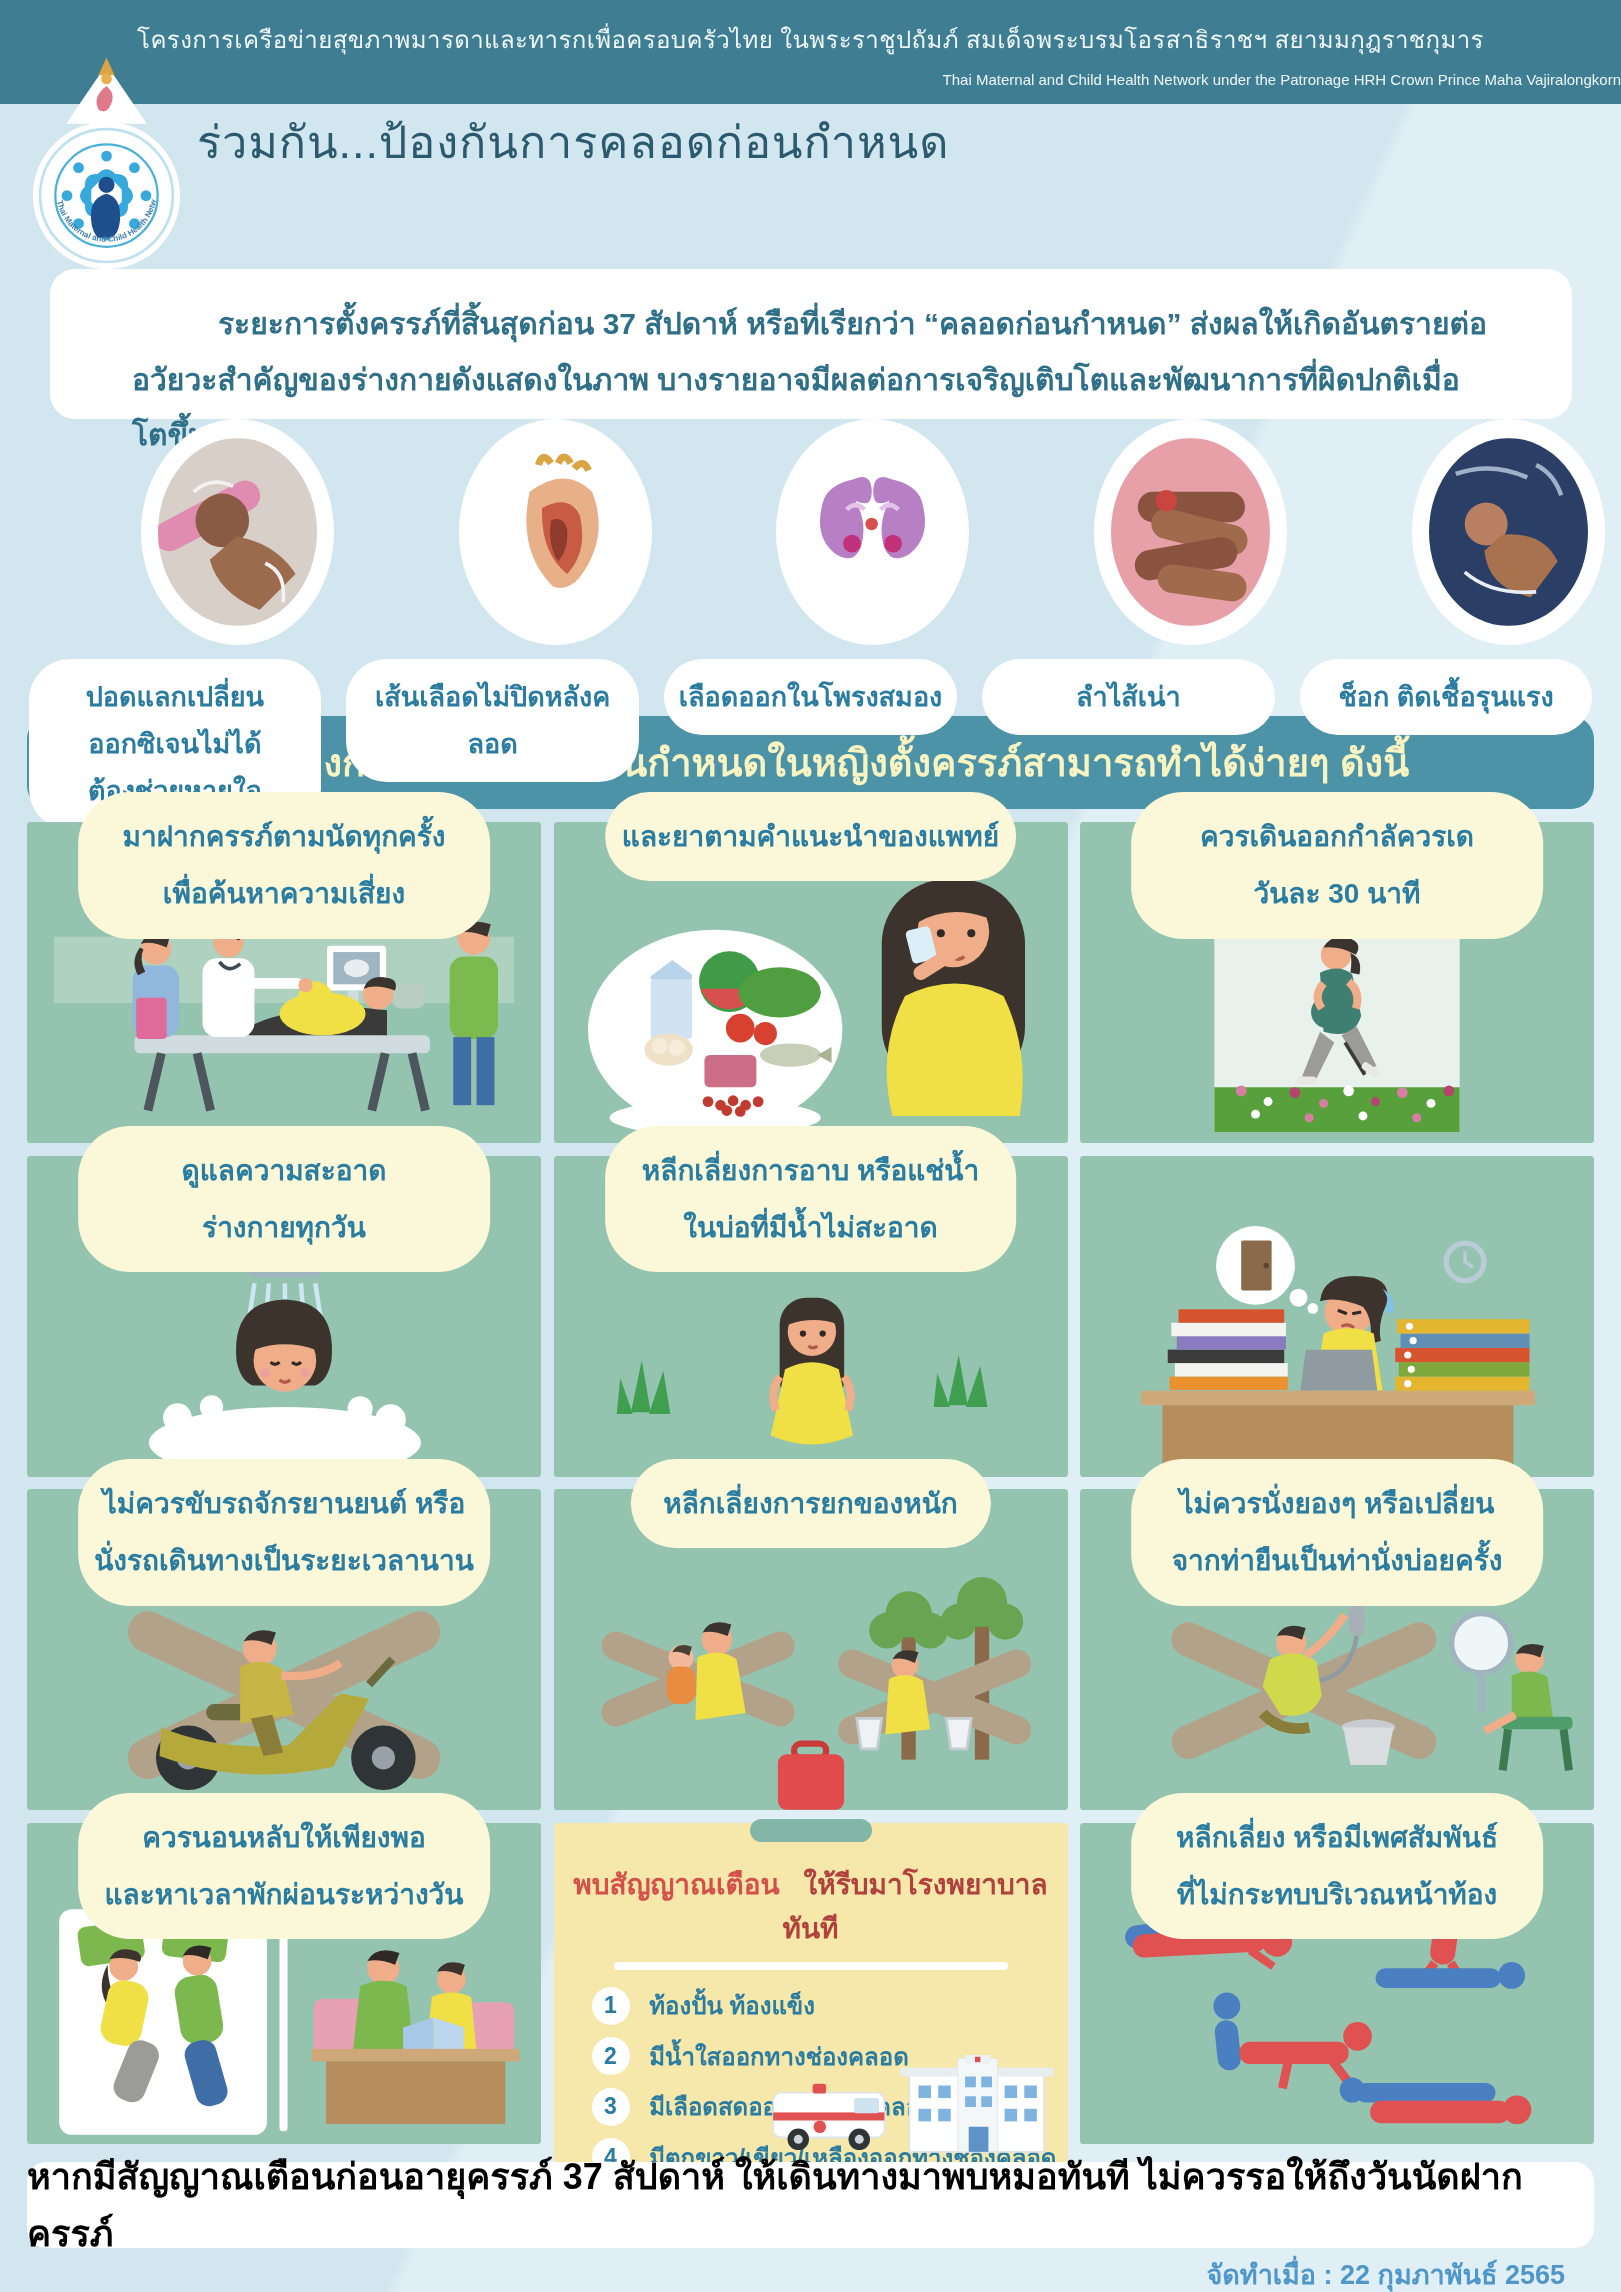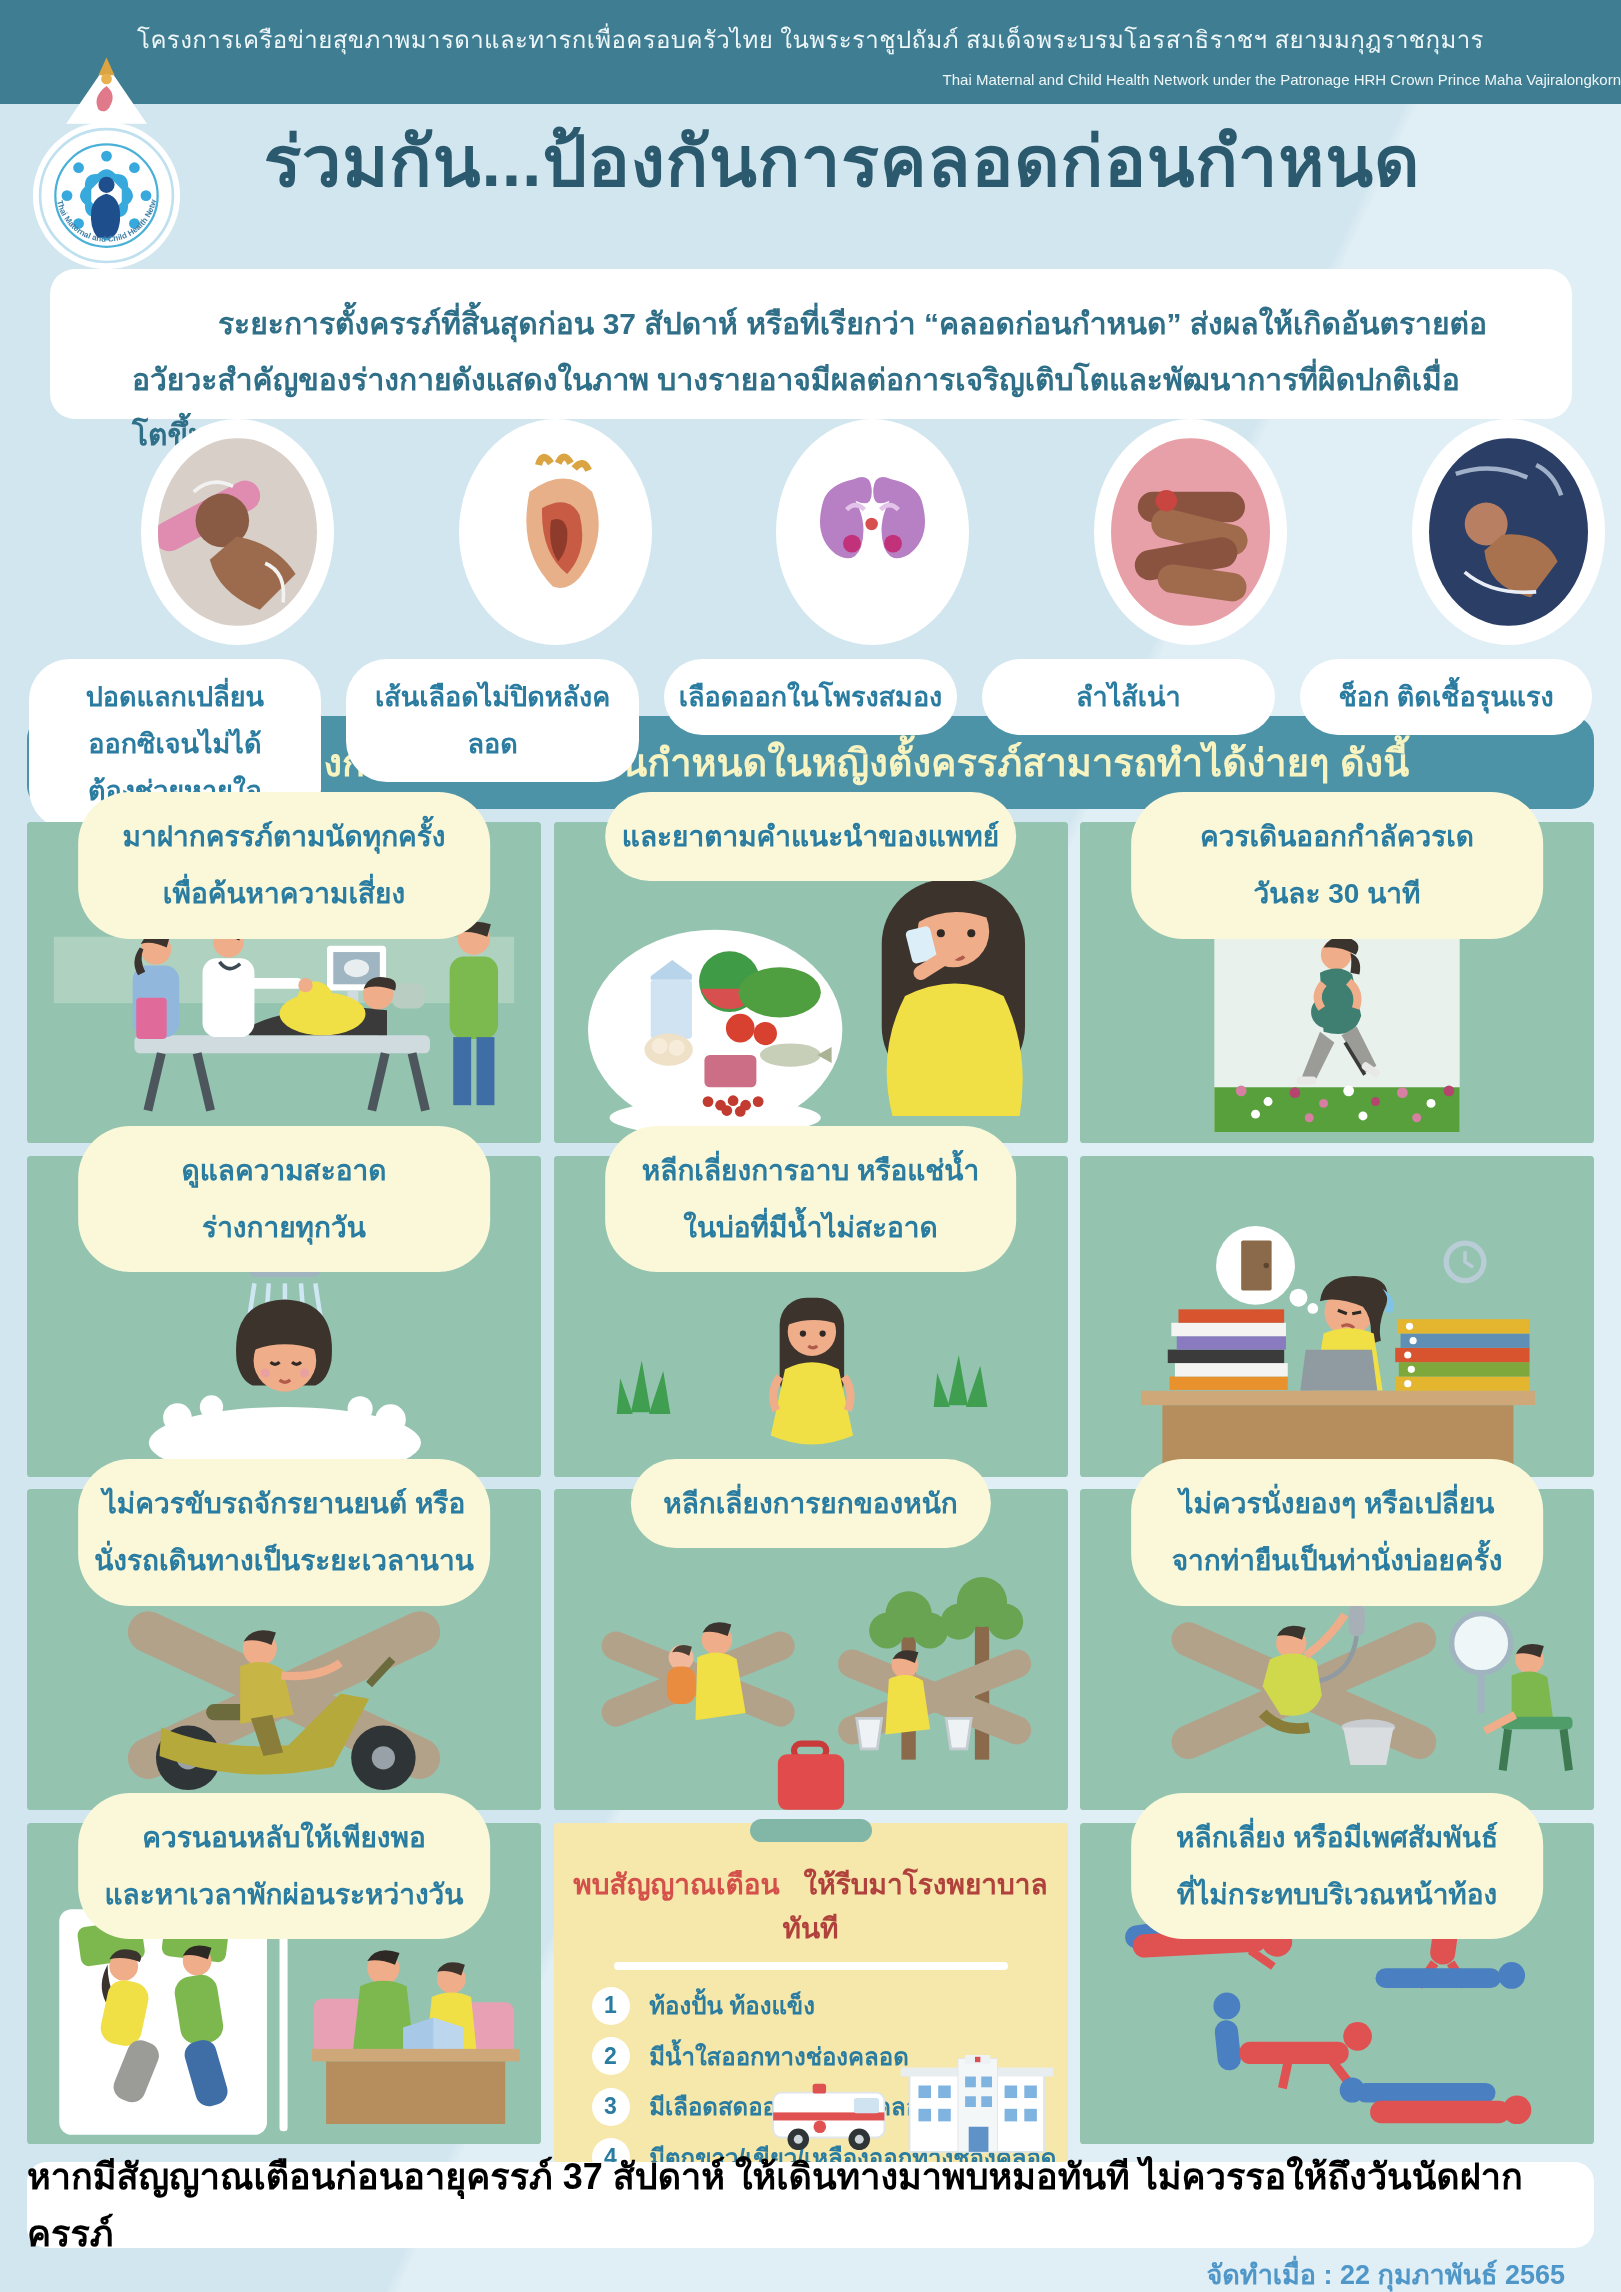--- a/index.html
+++ b/index.html
@@ -7,22 +7,22 @@
     background:linear-gradient(115deg,#d2e6ef 54%,#e0eef5 54.5%);
     font-family:"Liberation Sans","DejaVu Sans",sans-serif;}
   
   .header-band{position:absolute;top:0;left:0;width:100%;height:104px;background:#3e7d92;
     color:#eef6f8;text-align:center;}
   .header-band .l1{padding-top:19.7px;font-size:24px;letter-spacing:0.4px;}
   .header-band .l2{padding-top:12.5px;font-size:15px;text-align:right;}
   
   .logo{position:absolute;left:32px;top:52px;width:149px;height:229px;z-index:5;}
   
-  .main-title{position:absolute;top:106px;left:197px;width:1290px;text-align:center;
-    font-size:70px;font-weight:700;color:#2b5a6e;letter-spacing:0.9px;}
+  .main-title{position:absolute;top:106px;left:197px;width:1290px;
+    font-size:45px;font-weight:400;color:#2b5a6e;letter-spacing:0.9px;}
   
   .intro-box{position:absolute;top:269px;left:50px;width:1522px;height:150px;background:#fff;
     border-radius:25px;}
   .intro-box p{margin:0;padding:27px 82px 0 82px;text-indent:86px;font-size:30px;font-weight:700;
     color:#2f6f88;line-height:1.85;text-align:left;}
   
   .comps{position:absolute;top:419px;left:16px;width:1589px;display:flex;z-index:2;}
   .comp-col{flex:1;display:flex;flex-direction:column;align-items:flex-end;}
   .comp-circle{width:193px;height:226px;border-radius:50%;background:#fff;
     display:flex;align-items:center;justify-content:center;}

